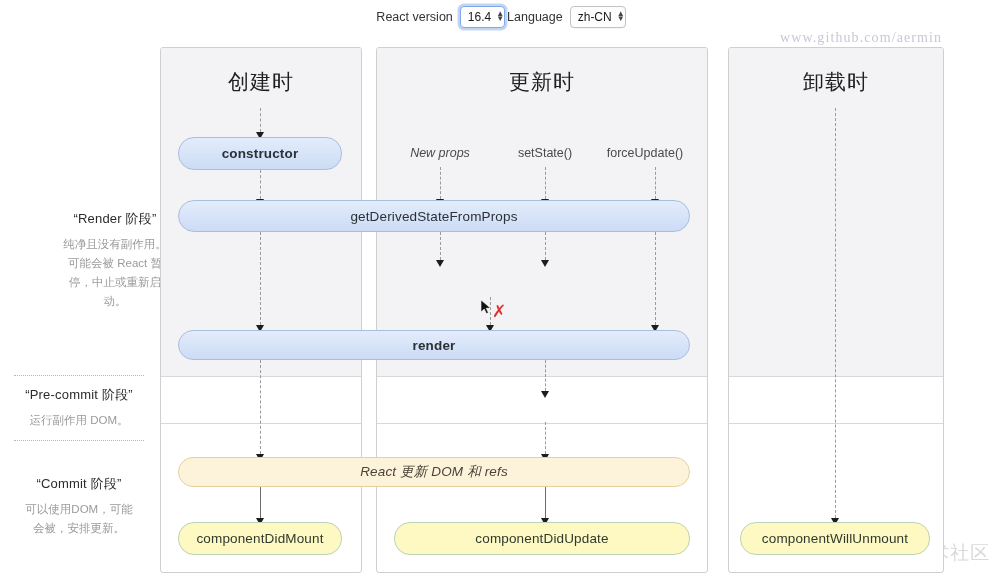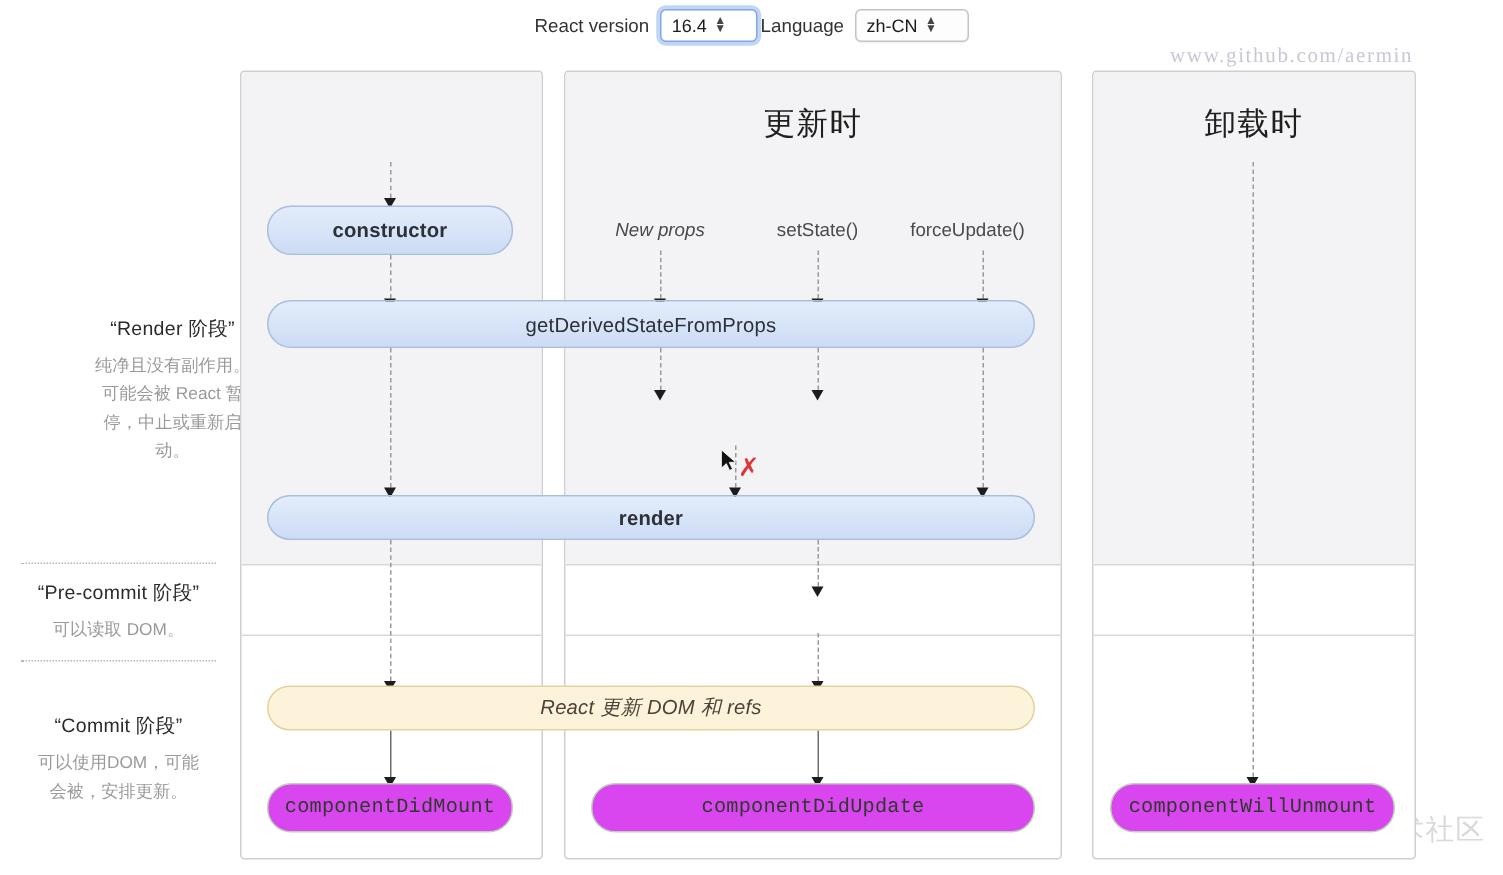--- a/index.html
+++ b/index.html
@@ -17,21 +17,21 @@
   .topbar{
     position:absolute;left:0;top:0;width:1002px;height:34px;
     display:flex;align-items:center;justify-content:center;gap:2px;
     font-size:12.5px;color:#3a3a3a;
   }
   .ctrl{display:flex;align-items:center;gap:7px;}
   .ctrl-label{font-size:12.5px;color:#333;}
   .select-box{
     display:inline-flex;align-items:center;gap:5px;
     border:1px solid #c3c3c3;border-radius:4px;background:#fdfdfd;
-    padding:1px 20px 2px 7px;height:17px;font-size:12px;color:#1b1b1b;
+    padding:1px 0 2px 7px;height:17px;font-size:12px;color:#1b1b1b;
     box-shadow:0 1px 0 rgba(0,0,0,0.04);
   }
   .select-box.focused{
     border:1px solid #7fa8e8;
     box-shadow:0 0 0 2.5px rgba(120,165,230,0.45);
     background:#ffffff;
   }
   .spinner{display:inline-flex;flex-direction:column;line-height:5px;font-size:8px;color:#444;transform:translateY(-1px);}
   .spinner span{display:block;height:5px;}
 
@@ -90,21 +90,21 @@
   }
   .blue{
     background:linear-gradient(180deg,#e3ecfb 0%,#ccdcf5 100%);
     border:1px solid #a9bedd;color:#2c3137;
   }
   .blue-strong{font-weight:bold;}
   .yellow{
     background:#fcf3da;border:1px solid #e4d29b;color:#4a4336;
   }
   .green{
-    background:#d946ef;border:1px solid #bcd3b6;color:#2f3a2c;font-family:Liberation Mono, monospace;
+    background:#fef9c3;border:1px solid #bcd3b6;color:#2f3a2c;
   }
 
   
   .trigger{
     position:absolute;text-align:center;font-size:12.5px;color:#4a4a4a;
     white-space:nowrap;transform:translateX(-50%);
   }
   .trigger.ital{font-style:italic;}
 
   
@@ -164,36 +164,37 @@
 
     <div class="legend-block" style="top:166px;margin-left:36px;">
       <div class="legend-title">“Render 阶段”</div>
       <div class="legend-desc">纯净且没有副作用。可能会被 React 暂停，中止或重新启动。</div>
     </div>
 
     <div class="dotted-rule" style="top:331px;"></div>
 
     <div class="legend-block" style="top:342px;">
       <div class="legend-title">“Pre-commit 阶段”</div>
-      <div class="legend-desc">可以读取 DOM。</div>
+      <div class="legend-desc">运行副作用 DOM。</div>
     </div>
 
     <div class="dotted-rule" style="top:396px;"></div>
 
     <div class="legend-block" style="top:431px;">
       <div class="legend-title">“Commit 阶段”</div>
       <div class="legend-desc">可以使用DOM，可能会被，安排更新。</div>
     </div>
 
   </div>
 
   <div class="panel" style="left:160px;top:47px;width:200px;height:524px;">
     <div class="panel-shade" style="height:328px;"></div>
     <div class="panel-divider" style="top:328px;"></div>
     <div class="panel-divider" style="top:375px;"></div>
+    <div class="panel-title" style="top:20px;">创建时</div>
   </div>
 
   <div class="panel" style="left:376px;top:47px;width:330px;height:524px;">
     <div class="panel-shade" style="height:328px;"></div>
     <div class="panel-divider" style="top:328px;"></div>
     <div class="panel-divider" style="top:375px;"></div>
     <div class="panel-title" style="top:20px;">更新时</div>
   </div>
 
   <div class="panel" style="left:728px;top:47px;width:214px;height:524px;">

